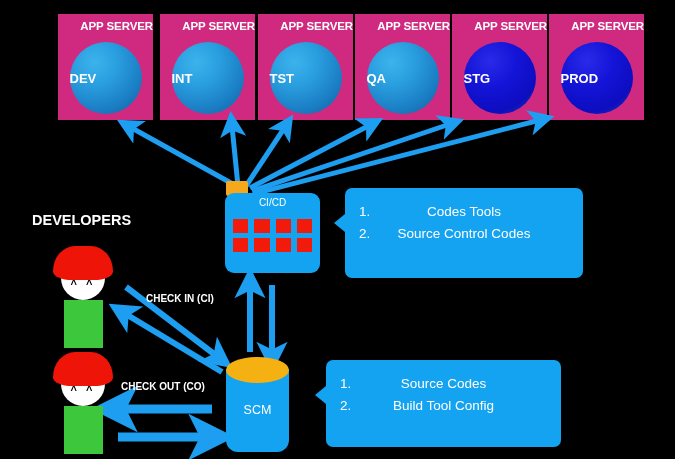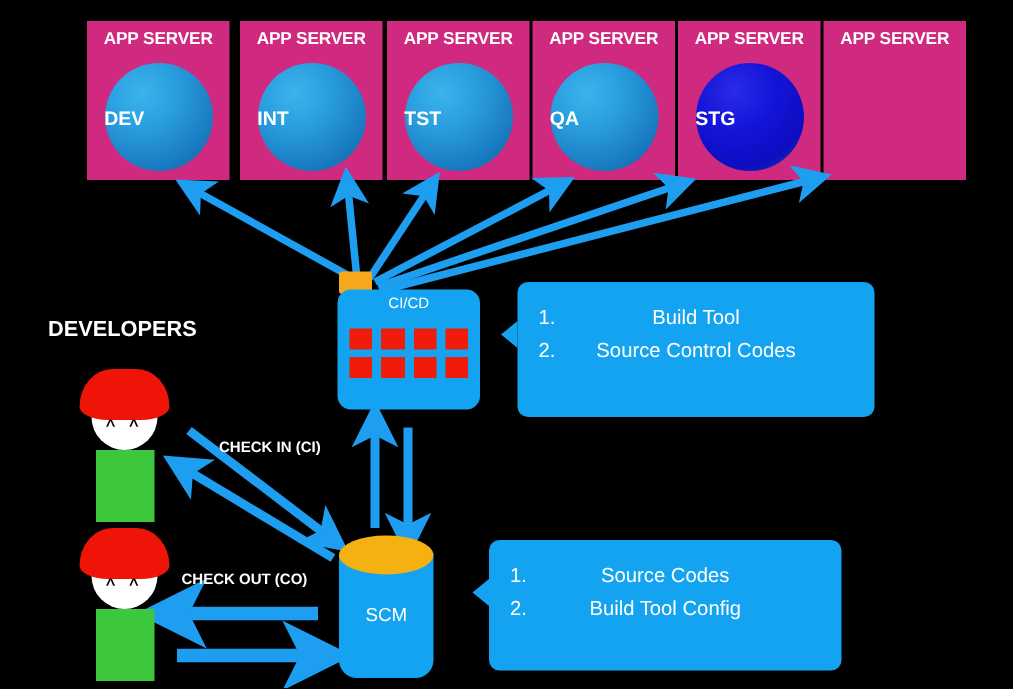--- a/index.html
+++ b/index.html
@@ -22,21 +22,21 @@
   .app-server {
     position: absolute;
     background: #cf2a80;
     box-sizing: border-box;
   }
   .app-server-label {
     position: absolute;
     top: 6px;
     left: 0;
     right: 0;
-    text-align: center;
+    text-align: right;
     color: #ffffff;
     font-size: 11.5px;
     font-weight: bold;
     letter-spacing: -0.1px;
     white-space: nowrap;
   }
   .env-circle {
     position: absolute;
     left: 50%;
     transform: translateX(-50%);
@@ -273,20 +273,23 @@
 
   <div class="app-server" style="left:452px; top:14px; width:95px; height:106px;">
     <div class="app-server-label">APP SERVER</div>
     <div class="env-circle env-dark">
       <span>STG</span>
     </div>
   </div>
 
   <div class="app-server" style="left:549px; top:14px; width:95px; height:106px;">
     <div class="app-server-label">APP SERVER</div>
+    <div class="env-circle env-dark">
+      <span>PROD</span>
+    </div>
   </div>
 
   <svg id="arrows" viewBox="0 0 675 459" xmlns="http://www.w3.org/2000/svg">
     <defs>
       <marker id="ah" markerWidth="5.2" markerHeight="5.2" refX="2.2" refY="2.6" orient="auto" markerUnits="strokeWidth">
         <path d="M0,0 L5.2,2.6 L0,5.2 L1.3,2.6 z" fill="#1e9ef0"></path>
       </marker>
     </defs>
 
     <g stroke="#1e9ef0" stroke-width="5" fill="none" marker-end="url(#ah)">
@@ -327,21 +330,21 @@
       <div class="cicd-cell"></div>
       <div class="cicd-cell"></div>
     </div>
   </div>
 
   <div class="note-box" style="left:345px; top:188px; width:238px; height:90px;">
     <div class="note-tail" style="left:-11px; top:26px;"></div>
     <div class="note-rows">
       <div class="note-row">
         <span class="note-num">1.</span>
-        <span class="note-text">Build Tool</span>
+        <span class="note-text">Codes Tools</span>
       </div>
       <div class="note-row">
         <span class="note-num">2.</span>
         <span class="note-text">Source Control Codes</span>
       </div>
     </div>
   </div>
 
   <div class="note-box" style="left:326px; top:360px; width:235px; height:87px;">
     <div class="note-tail" style="left:-11px; top:26px;"></div>

